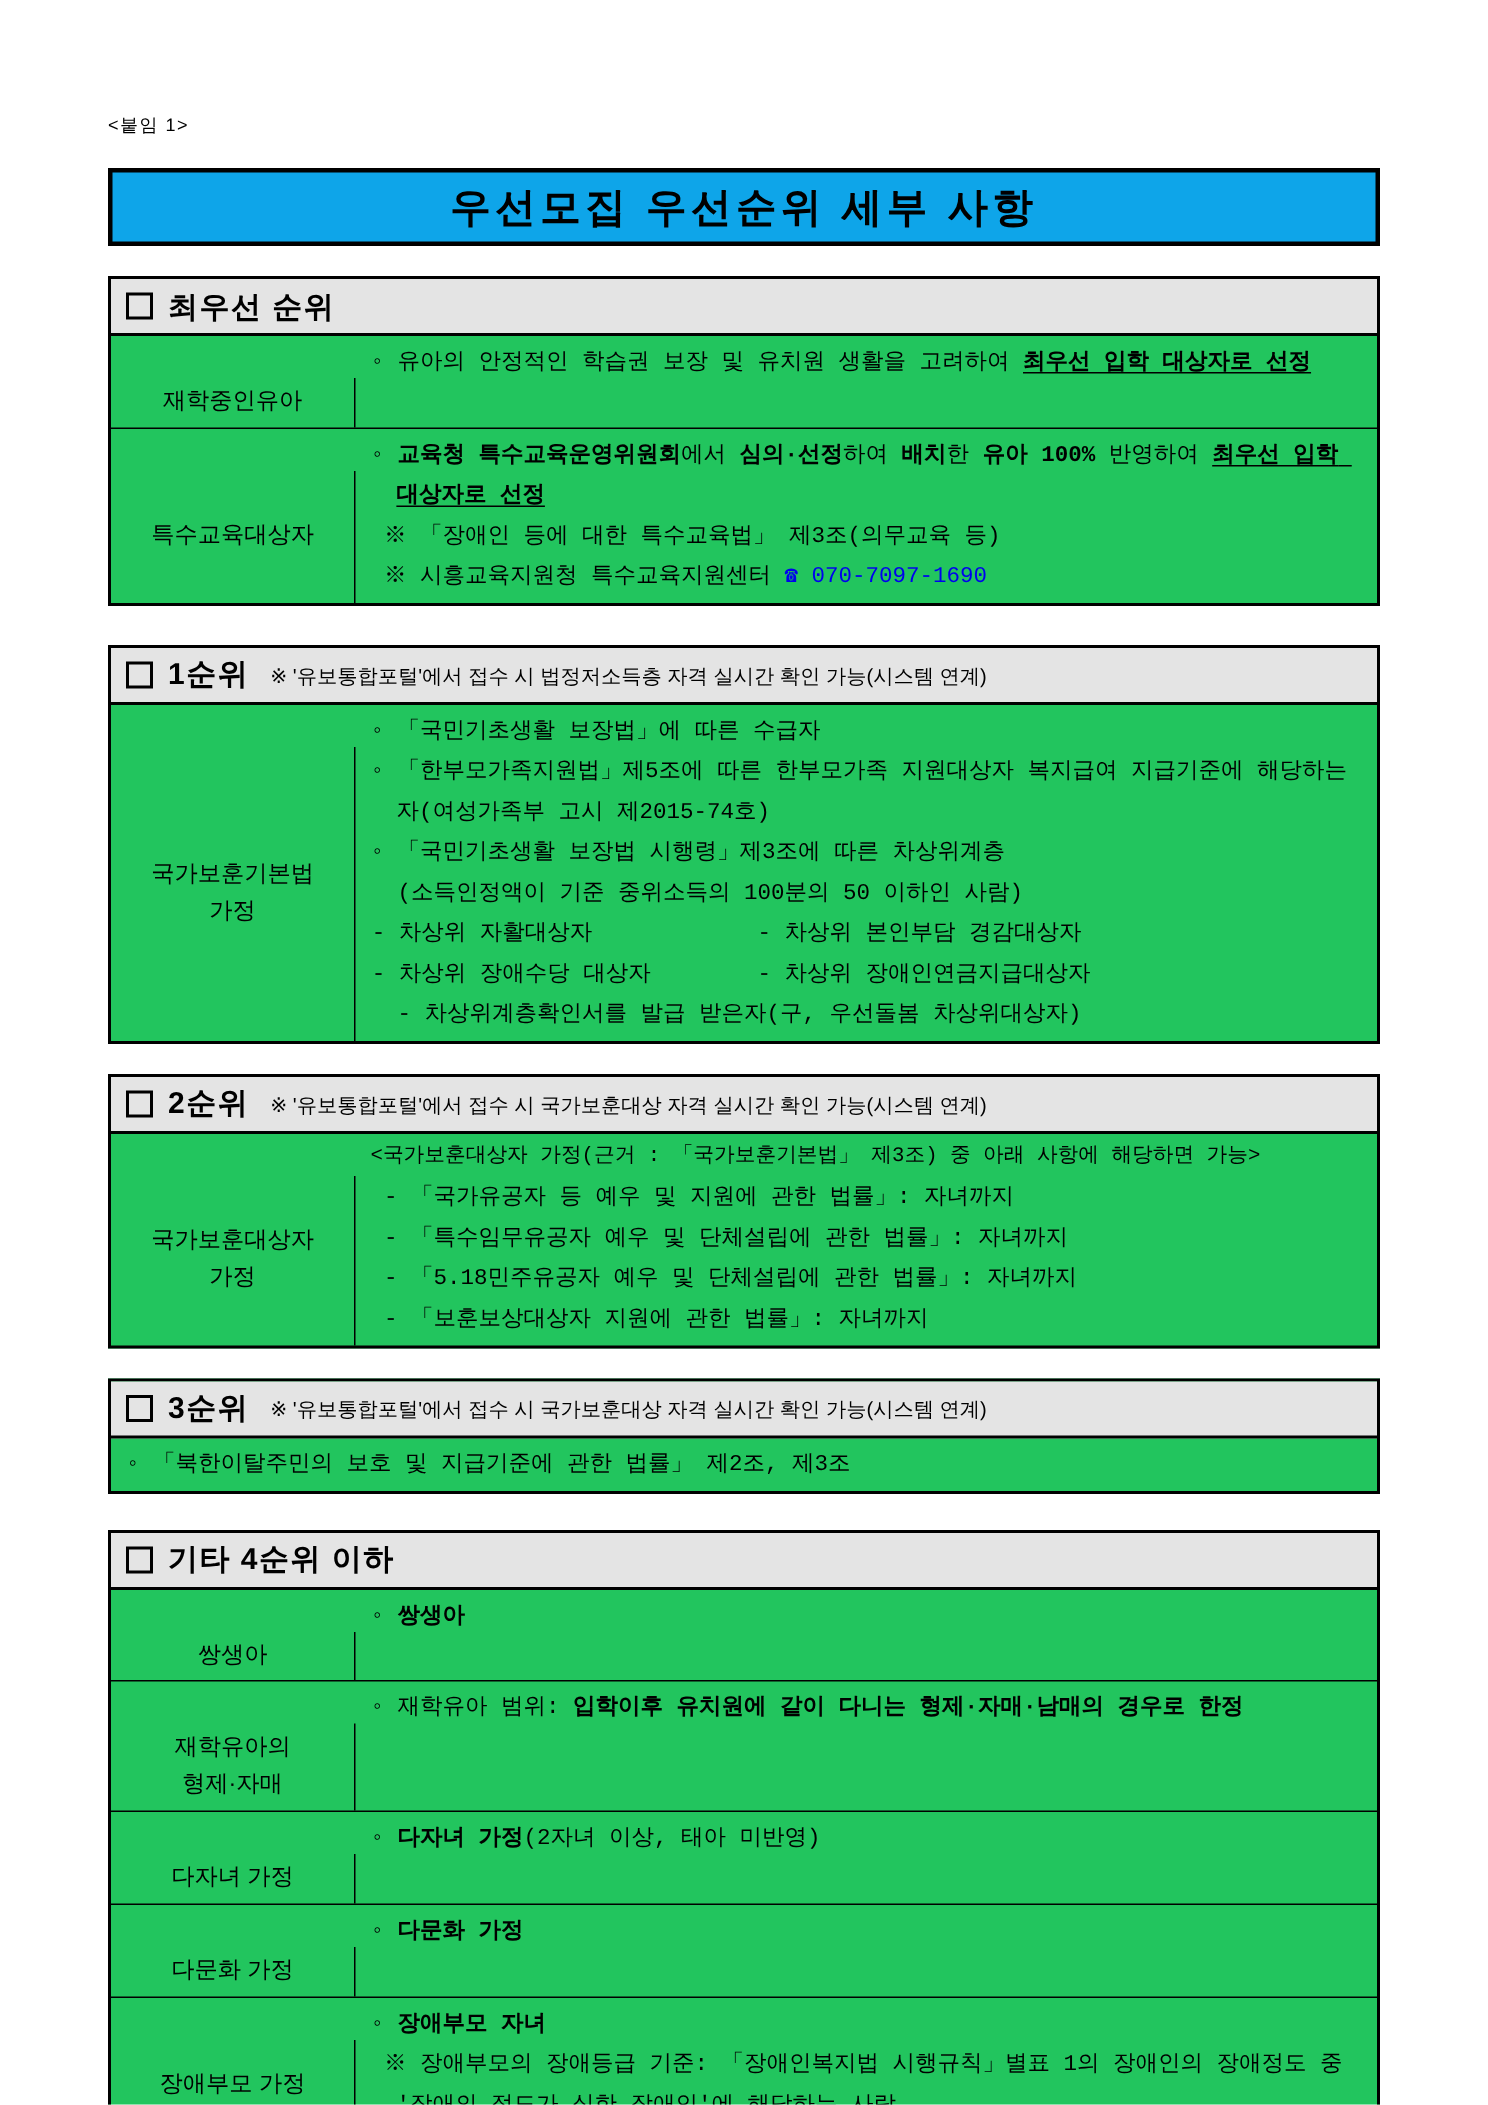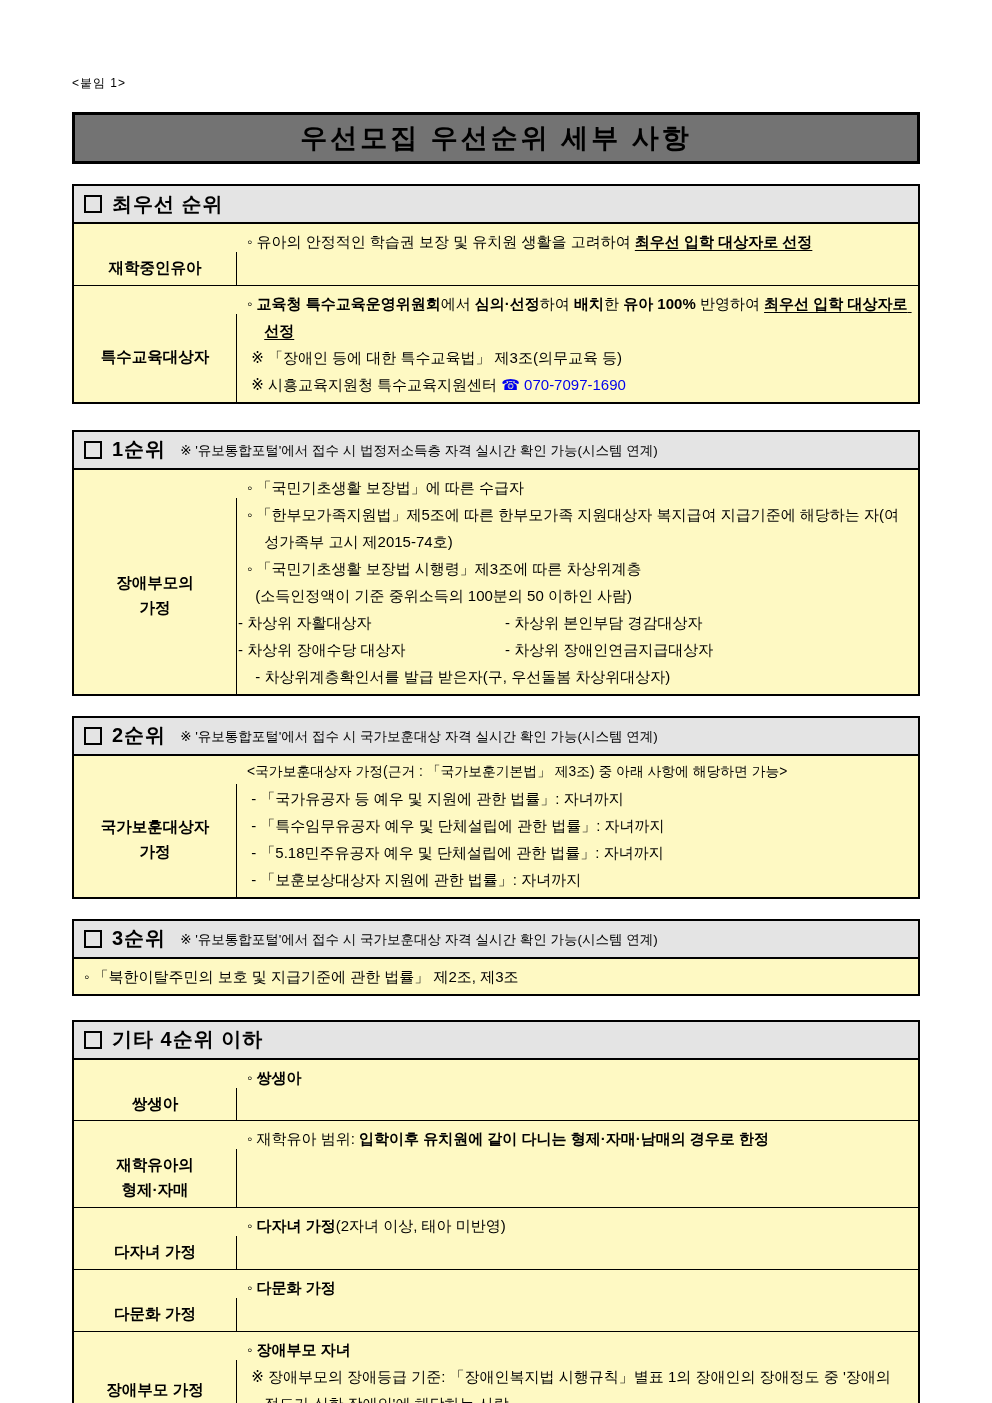--- a/index.html
+++ b/index.html
@@ -4,46 +4,46 @@
 <style>
   html,body{margin:0;padding:0;background:#fff;}
   body{
     width:992px;height:1403px;position:relative;
     font-family:"Liberation Sans","DejaVu Sans",sans-serif;
     color:#000;-webkit-font-smoothing:antialiased;
   }
   .page{padding:75px 72px 0 72px;}
   .attach-label{font-size:12px;letter-spacing:1px;}
   .title-box{
-    margin-top:20px;border:3px solid #000;background:#737373;
+    margin-top:20px;border:3px solid #000;background:#0ea5e9;
     height:46px;display:flex;align-items:center;justify-content:center;
   }
   .title-box .t{font-size:27px;font-weight:bold;letter-spacing:3px;}
-  .sec{border:2px solid #000;background:#fef9c3;}
+  .sec{border:2px solid #000;background:#22c55e;}
   .mt1{margin-top:20px}.mt2{margin-top:26px}.mt3{margin-top:20px}
   .mt4{margin-top:20px}.mt5{margin-top:24px}
   .sec-header{
     background:#e4e4e4;border-bottom:2px solid #000;
     display:flex;align-items:center;padding:4px 10px;min-height:28px;
   }
   .sq{
     width:14px;height:14px;border:2px solid #000;background:#e4e4e4;
     display:inline-block;flex:none;margin-right:10px;
   }
   .sec-title{font-size:20px;font-weight:bold;letter-spacing:1px;white-space:nowrap;}
   .sec-note{font-size:13.5px;margin-left:14px;padding-top:3px;}
   .row{display:flex;border-top:1px solid #000;}
   .row:first-of-type{border-top:none;}
   .sec .rows .row:first-child{border-top:none;}
   .label{
     width:158px;flex:none;border-right:1px solid #000;
     display:flex;align-items:center;justify-content:center;text-align:center;
-    font-weight:bold;font-size:15.5px;padding:4px 2px;white-space:pre-line;line-height:1.6;margin-top:28px;
+    font-weight:normal;font-size:15.5px;padding:4px 2px;white-space:pre-line;line-height:1.6;margin-top:28px;
   }
-  .content{flex:1;padding:4px 10px;font-size:15px;line-height:1.8;min-width:0;}
+  .content{flex:1;padding:4px 10px;font-size:15px;line-height:1.8;min-width:0;font-family:Liberation Mono, monospace;}
   .row.full .content{padding:5px 10px;}
   .line{white-space:pre-wrap;padding-left:1.15em;text-indent:-1.15em;}
   .line.center{padding-left:0;text-indent:0;font-size:13.8px;}
   .b{font-weight:bold;}
   .u{text-decoration:underline;text-underline-offset:3px;}
   .blue{color:#0000ee;}
   .pad{display:inline-block;min-width:258px;}
 </style>
 </head>
 <body>
@@ -81,21 +81,21 @@
   </div>
 
   <div class="sec mt2">
     <div class="sec-header">
       <span class="sq"></span>
       <span class="sec-title">1순위</span>
       <span class="sec-note">※ '유보통합포털'에서 접수 시 법정저소득층 자격 실시간 확인 가능(시스템 연계)</span>
     </div>
     <div class="rows">
         <div class="row">
-          <div class="label">장애부모의
+          <div class="label">국가보훈기본법
 가정</div>
           <div class="content">
             <div class="line"><span>◦ 「국민기초생활 보장법」에 따른 수급자</span></div>
             <div class="line"><span>◦ 「한부모가족지원법」제5조에 따른 한부모가족 지원대상자 복지급여 지급기준에 해당하는 자(여성가족부 고시 제2015-74호)</span></div>
             <div class="line"><span>◦ 「국민기초생활 보장법 시행령」제3조에 따른 차상위계층</span></div>
             <div class="line"><span>  (소득인정액이 기준 중위소득의 100분의 50 이하인 사람)</span></div>
             <div class="line"><span class="pad">  - 차상위 자활대상자</span><span>- 차상위 본인부담 경감대상자</span></div>
             <div class="line"><span class="pad">  - 차상위 장애수당 대상자</span><span>- 차상위 장애인연금지급대상자</span></div>
             <div class="line"><span>  - 차상위계층확인서를 발급 받은자(구, 우선돌봄 차상위대상자)</span></div>
           </div>

